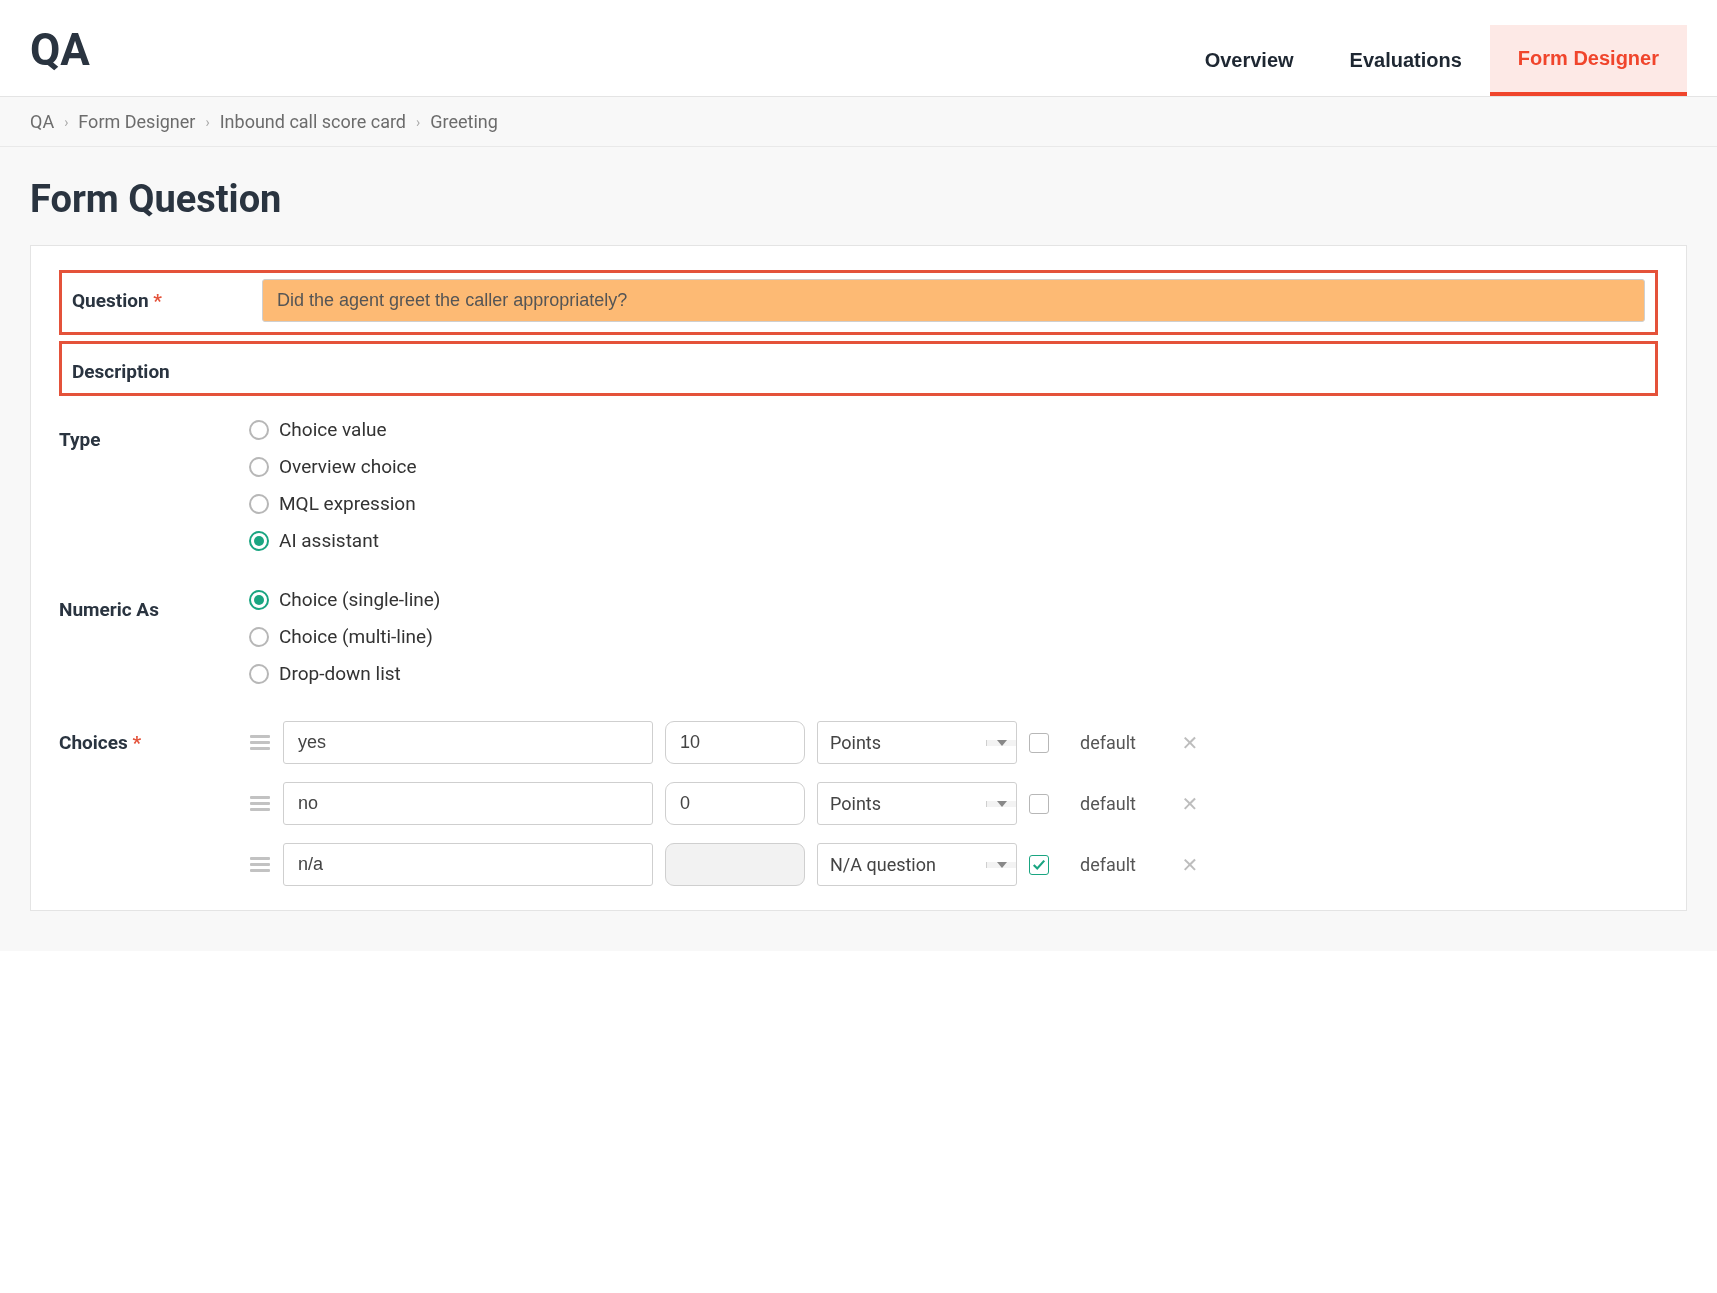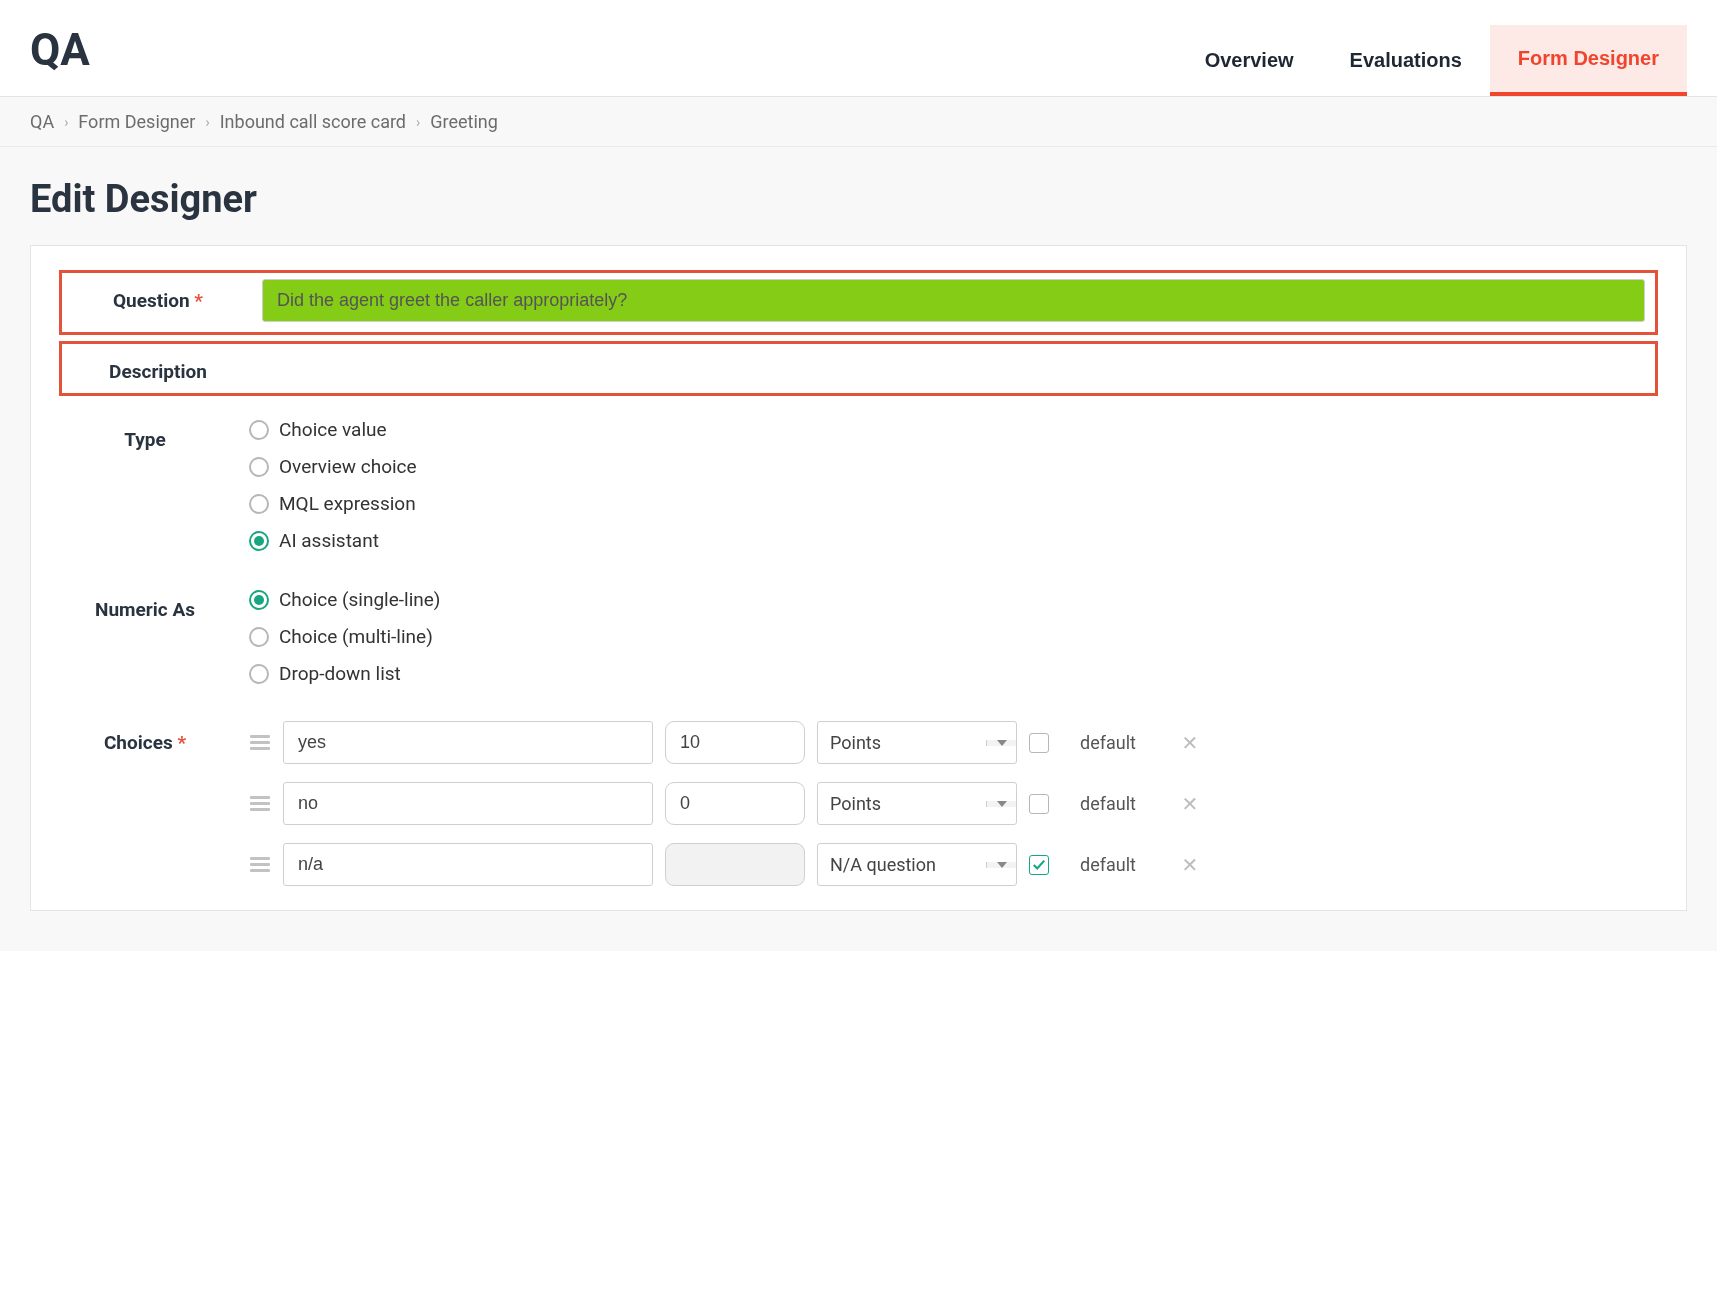--- a/index.html
+++ b/index.html
@@ -73,40 +73,40 @@
     padding: 6px 10px;
     margin-bottom: 6px;
   }
   .form-row {
     display: flex;
     align-items: flex-start;
     margin-bottom: 4px;
   }
   .form-label {
     width: 190px;
-    text-align: center;
+    text-align: left;
     font-weight: 700;
     color: #2a3440;
     padding-top: 10px;
     padding-right: 18px;
     font-size: 19px;
     flex-shrink: 0;
   }
   .req { color: #e4523a; }
   .form-control {
     flex: 1;
   }
   .text-input {
     width: 100%;
     padding: 10px 14px;
     font-size: 18px;
     border: 1px solid #cfcfcf;
     border-radius: 3px;
     color: #555;
-    background: #84cc16;
+    background: #fdba74;
   }
   .textarea {
     width: 100%;
     padding: 10px 14px;
     font-size: 18px;
     border: 1px solid #cfcfcf;
     border-radius: 3px;
     color: #555;
     resize: both;
     height: 90px;
@@ -252,21 +252,21 @@
   <span class="crumb">QA</span>
   <span class="chevron">›</span>
   <span class="crumb">Form Designer</span>
   <span class="chevron">›</span>
   <span class="crumb">Inbound call score card</span>
   <span class="chevron">›</span>
   <span class="crumb">Greeting</span>
 </div>
 
 <div class="page">
-  <h1 class="page-title">Edit Designer</h1>
+  <h1 class="page-title">Form Question</h1>
 
   <div class="card">
 
     <div class="highlight-block">
       <div class="form-row">
         <div class="form-label">
           <span>Question</span> <span class="req">*</span>
         </div>
         <div class="form-control">
           <input class="text-input" value="Did the agent greet the caller appropriately?" style="">

